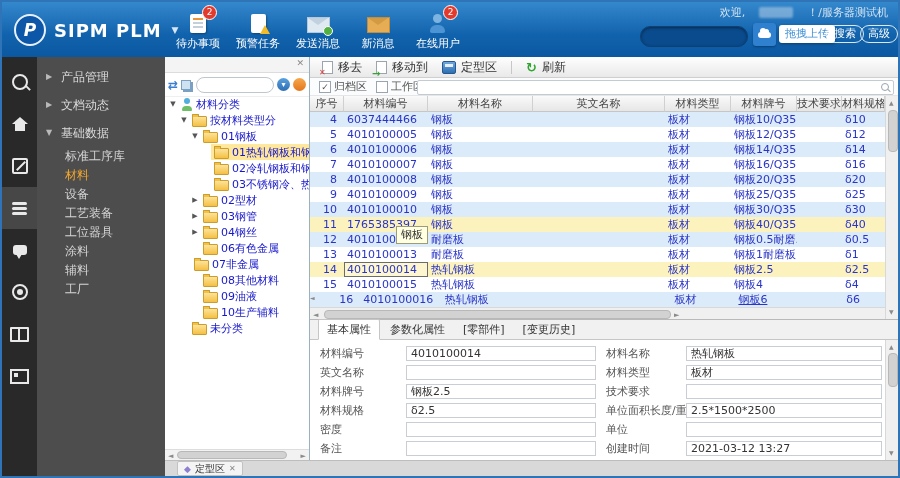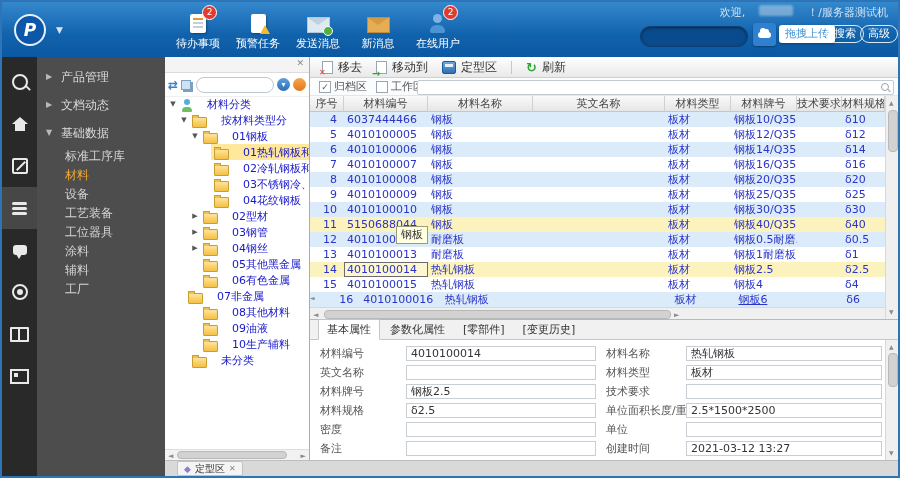--- a/index.html
+++ b/index.html
@@ -23,21 +23,21 @@
   .i-overdue{display:block;width:15px;height:19px;background:#fff;border-radius:2px;position:relative;box-shadow:1px 1px 2px rgba(0,0,0,.3)}
   .i-overdue::after{content:"";position:absolute;right:-4px;bottom:-2px;width:9px;height:9px;border-radius:50%;background:#f09d30;border:1px solid #fff}
   .i-send{display:block;width:21px;height:14px;background:#dfe9f2;border:1px solid #b9c8d6;position:relative}
   .i-send::before{content:"";position:absolute;left:0;top:0;border-left:10px solid transparent;border-right:10px solid transparent;border-top:7px solid #c2d1de}
   .i-send::after{content:"";position:absolute;right:-4px;bottom:-4px;width:8px;height:8px;border-radius:50%;background:#52b043;border:1px solid #fff}
   .i-inbox{display:block;width:21px;height:14px;background:#e7ad55;border:1px solid #c68d36;position:relative}
   .i-inbox::before{content:"";position:absolute;left:0;top:0;border-left:10px solid transparent;border-right:10px solid transparent;border-top:7px solid #d49a43}
   .i-users{display:block;width:18px;height:20px;position:relative}
   .i-users::before{content:"";position:absolute;left:4px;top:1px;width:9px;height:9px;border-radius:50%;background:#7db4e2}
   .i-users::after{content:"";position:absolute;left:1px;bottom:0;width:15px;height:8px;border-radius:7px 7px 2px 2px;background:#4d94d4}
-  .welcome{position:absolute;top:3px;right:10px;color:#d3e3f3;font-size:11px;display:flex;gap:14px;white-space:nowrap}
+  .welcome{position:absolute;top:3px;right:10px;color:#d3e3f3;font-size:11px;display:flex;align-items:center;gap:14px;white-space:nowrap}
   .redact{display:inline-block;width:34px;height:11px;background:rgba(210,225,240,.45);filter:blur(1px);border-radius:2px}
   .gsearch{position:absolute;left:638px;top:24px;width:106px;height:19px;background:#0a4b8d;border-radius:10px;border:1px solid #0d4176;box-shadow:inset 0 1px 3px rgba(0,0,0,.45);cursor:text}
   .cloudbtn{position:absolute;left:751px;top:21px;width:23px;height:23px;background:#2f80cf;border-radius:3px;display:flex;align-items:center;justify-content:center;box-shadow:0 1px 2px rgba(0,0,0,.3);cursor:pointer}
   .cloud{position:relative;width:13px;height:6px;background:#fff;border-radius:3px}
   .cloud::before{content:"";position:absolute;left:2px;top:-4px;width:6px;height:6px;background:#fff;border-radius:50%}
   .cloud::after{content:"";position:absolute;right:2px;top:-3px;width:5px;height:5px;background:#fff;border-radius:50%}
   .uploadtip{position:absolute;left:777px;top:23px;height:18px;line-height:18px;background:#fff;border-radius:3px;color:#4191d6;font-size:11px;padding:0 6px;box-shadow:0 1px 3px rgba(0,0,0,.35);white-space:nowrap}
   .pill{position:absolute;top:23px;height:16px;line-height:16px;border:1px solid rgba(255,255,255,.85);border-radius:10px;color:#fff;font-size:11px;padding:0 7px;cursor:pointer;white-space:nowrap}
   .pill.s{left:824px}.pill.a{left:858px}
 
@@ -75,21 +75,21 @@
   .tp-toolbar{height:23px;display:flex;align-items:center;padding:0 3px;gap:3px;border-bottom:1px solid #efefef}
   .tp-refresh{color:#3a7fd0;font-size:12px;font-weight:bold;cursor:pointer}
   .tp-levels{width:8px;height:8px;border:1px solid #7aa0c4;background:#cfe2f2;box-shadow:2px 2px 0 #7aa0c4;margin-right:2px;cursor:pointer}
   .tp-input{flex:1;height:14px;border:1px solid #bfc7ce;border-radius:8px;background:#fff;cursor:text}
   .tp-btn{width:13px;height:13px;border-radius:50%;color:#fff;font-size:8px;line-height:13px;text-align:center;cursor:pointer;flex:0 0 13px}
   .tp-btn.blue{background:linear-gradient(#5aa0dd,#2d6fb4)}
   .tp-btn.orange{background:linear-gradient(#f6a84e,#e4761b)}
   .tree{position:absolute;top:39px;left:0;right:0;bottom:10px;overflow:hidden;font-size:11px}
   .tnode{height:16px;display:flex;align-items:center;white-space:nowrap;cursor:pointer}
   .tarrow{width:10px;font-size:7px;color:#555;flex:0 0 10px;text-align:center}
-  .tsel{display:flex;align-items:flex-end;gap:14px;padding:0 3px;height:16px}
+  .tsel{display:flex;align-items:center;gap:3px;padding:0 3px;height:16px}
   .tsel.sel{background:#ffe79b}
   .tlabel{color:#1717cb}
   .folder{width:13px;height:9px;background:linear-gradient(#fce39b,#f5c043);border:1px solid #c99e2e;border-radius:1px;position:relative;flex:0 0 13px;margin-top:2px}
   .folder::before{content:"";position:absolute;left:-1px;top:-3px;width:5px;height:2px;background:#f5c043;border:1px solid #c99e2e;border-bottom:none;border-radius:1px 1px 0 0}
   .ticon-user{width:12px;height:13px;position:relative;flex:0 0 12px}
   .ticon-user::before{content:"";position:absolute;left:3px;top:0;width:6px;height:6px;border-radius:50%;background:#53aede}
   .ticon-user::after{content:"";position:absolute;left:1px;bottom:0;width:10px;height:5px;border-radius:4px 4px 1px 1px;background:#6fbf69}
   .tp-hscroll{position:absolute;bottom:0;left:0;right:0;height:10px;background:#f2f2f2;border-top:1px solid #ddd}
 
   
@@ -149,20 +149,21 @@
   .sclose{color:#888;font-size:8px;cursor:pointer}
 </style>
 </head>
 <body>
 
 <div class="frame">
 
   <div class="header">
     <div class="logo">
       <span class="logo-circle">P</span>
+      <span class="logo-text">SIPM PLM</span>
       <span class="logo-caret">▼</span>
     </div>
     <div class="quick-nav">
         <div class="nav-item">
           <span class="nicon-box">
             <span class="i-todo"></span>
             <span class="badge">2</span>
           </span>
           <span class="nlabel">待办事项</span>
         </div>
@@ -293,27 +294,20 @@
             <span class="tlabel">02冷轧钢板和钢带</span>
           </span>
         </div>
         <div class="tnode" style="padding-left: 36px;">
           <span class="tarrow"></span>
           <span class="tsel">
             <span class="folder"></span>
             <span class="tlabel">03不锈钢冷、热轧钢板</span>
           </span>
         </div>
-        <div class="tnode" style="padding-left: 36px;">
-          <span class="tarrow"></span>
-          <span class="tsel">
-            <span class="folder"></span>
-            <span class="tlabel">04花纹钢板</span>
-          </span>
-        </div>
         <div class="tnode" style="padding-left: 25px;">
           <span class="tarrow">▶</span>
           <span class="tsel">
             <span class="folder"></span>
             <span class="tlabel">02型材</span>
           </span>
         </div>
         <div class="tnode" style="padding-left: 25px;">
           <span class="tarrow">▶</span>
           <span class="tsel">
@@ -325,31 +319,24 @@
           <span class="tarrow">▶</span>
           <span class="tsel">
             <span class="folder"></span>
             <span class="tlabel">04钢丝</span>
           </span>
         </div>
         <div class="tnode" style="padding-left: 25px;">
           <span class="tarrow"></span>
           <span class="tsel">
             <span class="folder"></span>
-            <span class="tlabel">05其他黑金属</span>
-          </span>
-        </div>
-        <div class="tnode" style="padding-left: 25px;">
-          <span class="tarrow"></span>
-          <span class="tsel">
-            <span class="folder"></span>
             <span class="tlabel">06有色金属</span>
           </span>
         </div>
-        <div class="tnode" style="padding-left: 10px;">
+        <div class="tnode" style="padding-left: 16px;">
           <span class="tarrow"></span>
           <span class="tsel">
             <span class="folder"></span>
             <span class="tlabel">07非金属</span>
           </span>
         </div>
         <div class="tnode" style="padding-left: 25px;">
           <span class="tarrow"></span>
           <span class="tsel">
             <span class="folder"></span>
@@ -494,21 +481,21 @@
           <div class="td" style="width: 84px;">4010100010</div>
           <div class="td" style="width: 105px;">钢板</div>
           <div class="td" style="width: 132px;"></div>
           <div class="td" style="width: 66px;">板材</div>
           <div class="td" style="width: 66px;">钢板30/Q35...</div>
           <div class="td" style="width: 45px;"></div>
           <div class="td" style="width: 43px;">δ30</div>
         </div>
         <div class="tr hl">
           <div class="td c0" style="width: 34px;">11</div>
-          <div class="td" style="width: 84px;">5150688044</div>
+          <div class="td" style="width: 84px;">1765385397</div>
           <div class="td" style="width: 105px;">钢板</div>
           <div class="td" style="width: 132px;"></div>
           <div class="td" style="width: 66px;">板材</div>
           <div class="td" style="width: 66px;">钢板40/Q35...</div>
           <div class="td" style="width: 45px;"></div>
           <div class="td" style="width: 43px;">δ40</div>
         </div>
         <div class="tr alt">
           <div class="td c0" style="width: 34px;">12</div>
           <div class="td" style="width: 84px;">4010100012</div>

